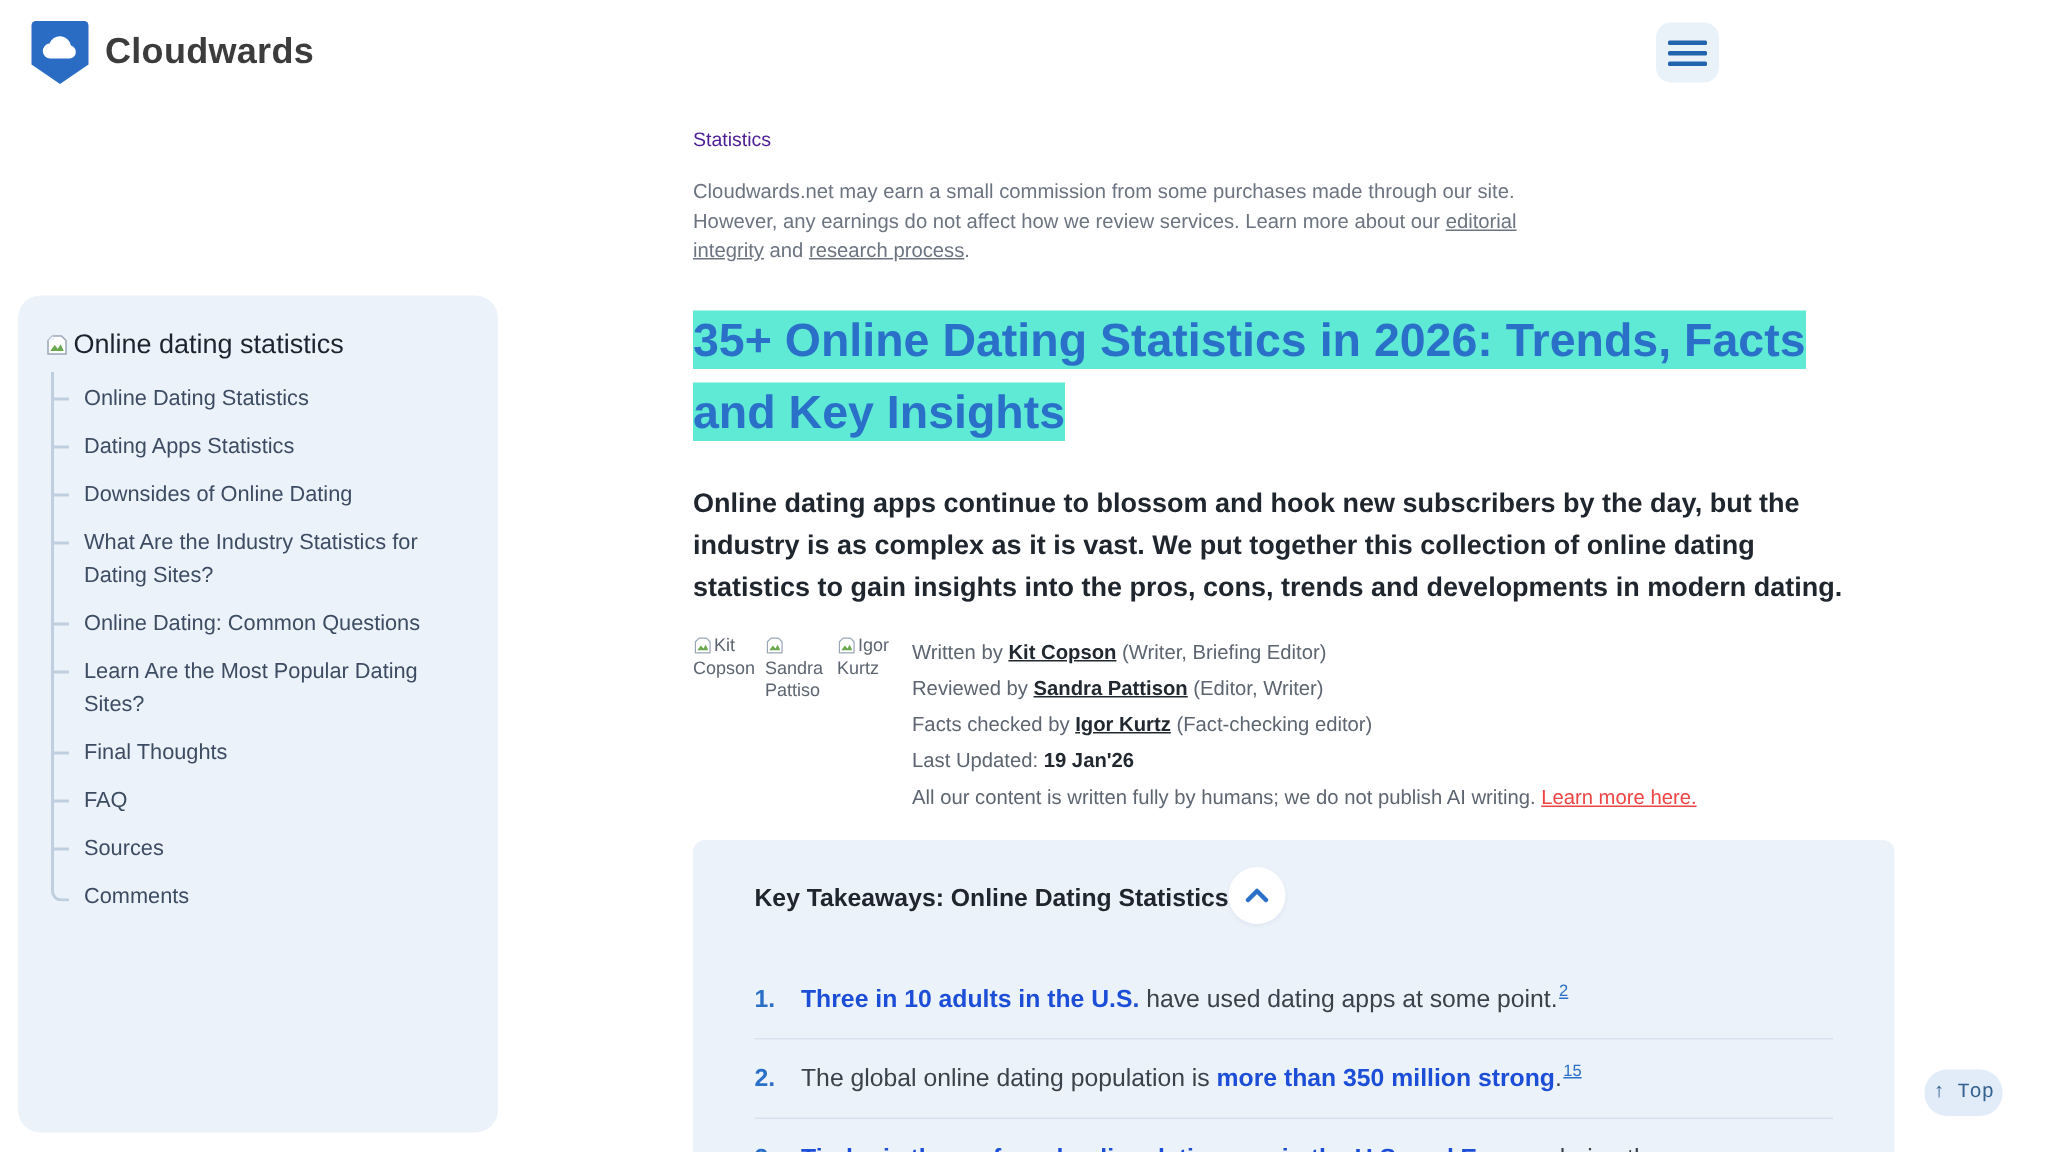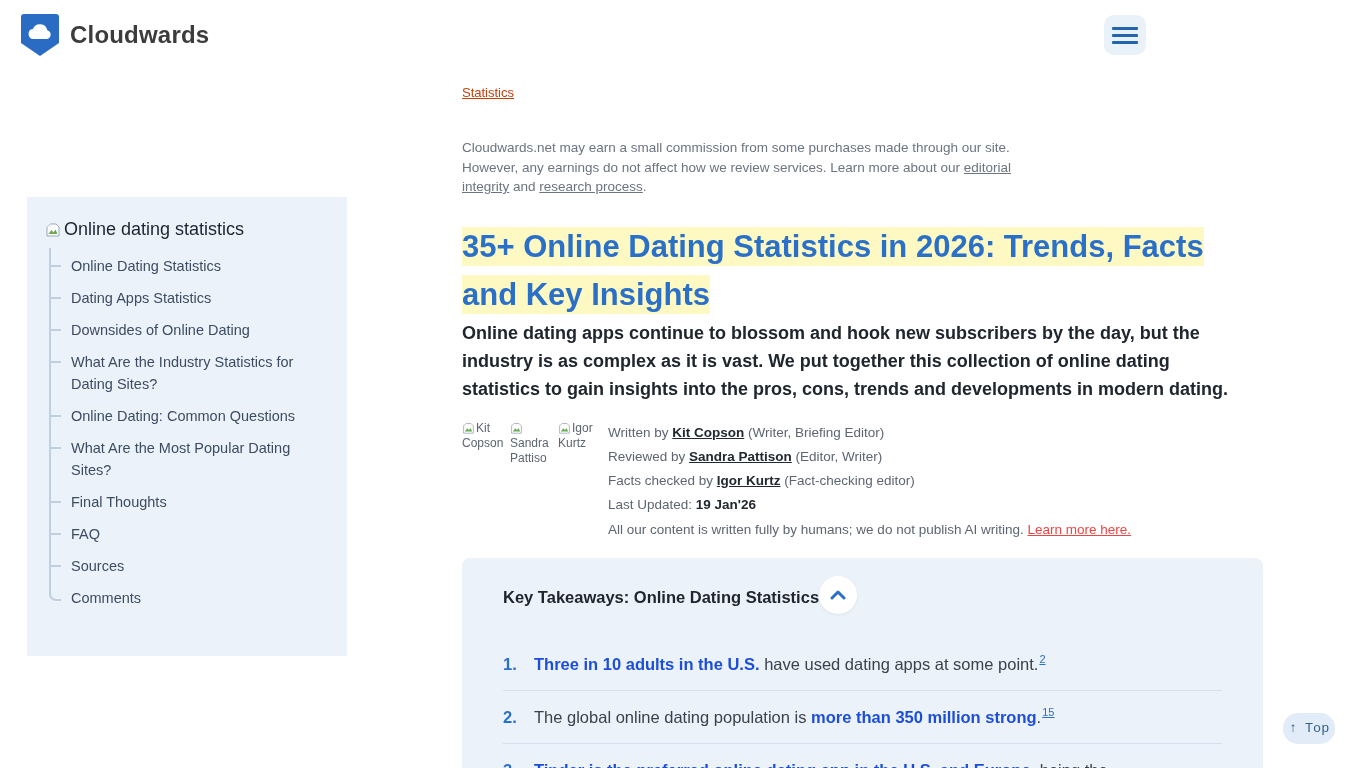--- a/index.html
+++ b/index.html
@@ -9,43 +9,43 @@
   
   .site-header { position:absolute; left:0; top:0; width:1170px; height:70px; background:#fff; }
   .brand { position:absolute; left:20px; top:13px; display:flex; align-items:center; gap:10px; cursor:pointer; }
   .brand-name { font-size:24px; font-weight:700; color:#3c3c3c; letter-spacing:0.2px; }
   .menu-btn { position:absolute; right:24px; top:15px; width:42px; height:40px; background:#e9f1f9;
     border:none; border-radius:10px; display:flex; flex-direction:column; justify-content:center;
     align-items:center; gap:4px; cursor:pointer; }
   .menu-btn .bar { width:26px; height:3px; background:#2264ae; border-radius:1px; }
 
   
-  .toc-panel { position:absolute; left:27px; top:197px; width:320px; height:459px;
-    background:#ecf2f9; border-radius:0; padding:22px 18px 18px 18px; }
+  .toc-panel { position:absolute; left:12px; top:197px; width:320px; height:558px;
+    background:#ecf2f9; border-radius:15px; padding:22px 18px 18px 18px; }
   .toc-heading { display:flex; align-items:flex-start; gap:3px; font-size:18px; color:#1b2430; margin-bottom:10px; }
   .toc-list { list-style:none; position:relative; padding-left:26px; margin-top:4px; }
   .toc-list::before { content:''; position:absolute; left:4px; top:-2px; height:calc(100% - 18px);
     border-left:2px solid #c0cfe0; }
   .toc-list li { position:relative; font-size:14.5px; line-height:22px; color:#3d4c63;
     padding:5px 0; cursor:pointer; }
   .toc-list li::before { content:''; position:absolute; left:-22px; top:15px; width:12px; height:2px;
     background:#c0cfe0; }
   .toc-list li:last-child::before { width:10px; height:10px; top:7px; background:transparent;
     border-left:2px solid #c0cfe0; border-bottom:2px solid #c0cfe0; border-bottom-left-radius:7px; }
 
   
   .main-col { position:absolute; left:462px; top:85px; width:802px; }
-  .breadcrumb { font-size:13px; color:#c2410c; cursor:pointer;text-decoration:underline; }
-  .disclaimer { margin-top:38px; max-width:576px; font-size:13.5px; line-height:19.5px; color:#6c7480; }
+  .breadcrumb { font-size:13px; color:#4c1d95; cursor:pointer; }
+  .disclaimer { margin-top:18px; max-width:576px; font-size:13.5px; line-height:19.5px; color:#6c7480; }
   .disclaimer a { color:#6c7480; text-decoration:underline; cursor:pointer; }
   .article-title { margin-top:26px; max-width:745px; font-size:31px; line-height:48px; font-weight:700;
     color:#2b70c8; }
-  .article-title .hl { background:#fef9c3; box-decoration-break:clone; -webkit-box-decoration-break:clone;
+  .article-title .hl { background:#5eead4; box-decoration-break:clone; -webkit-box-decoration-break:clone;
     padding:2px 0; }
-  .intro { max-width:782px; font-size:18px; line-height:28px; font-weight:700; color:#20262e; }
+  .intro { margin-top:22px; max-width:782px; font-size:18px; line-height:28px; font-weight:700; color:#20262e; }
 
   
   .byline { margin-top:18px; display:flex; }
   .avatars { width:146px; display:flex; gap:5px; align-items:flex-start; flex-shrink:0; }
   .avatar { width:43px; height:44px; overflow:hidden; font-size:12px; line-height:15px; color:#5d6570;
     word-break:break-word; }
   .avatar svg { vertical-align:-2px; margin-right:1px; }
   .byline-text { font-size:13.5px; line-height:24.3px; color:#5d6570; }
   .byline-text .name { font-weight:700; color:#21282f; text-decoration:underline; cursor:pointer; }
   .byline-text .date { font-weight:700; color:#21282f; }
@@ -102,21 +102,21 @@
       </svg>
     </span>
     <span>Online dating statistics</span>
   </div>
   <ul class="toc-list">
     <li>Online Dating Statistics</li>
     <li>Dating Apps Statistics</li>
     <li>Downsides of Online Dating</li>
     <li>What Are the Industry Statistics for Dating Sites?</li>
     <li>Online Dating: Common Questions</li>
-    <li>What Are the Most Popular Dating Sites?</li>
+    <li>Learn Are the Most Popular Dating Sites?</li>
     <li>Final Thoughts</li>
     <li>FAQ</li>
     <li>Sources</li>
     <li>Comments</li>
   </ul>
 </aside>
 
 <main class="main-col">
 
   <div class="breadcrumb">Statistics</div>

